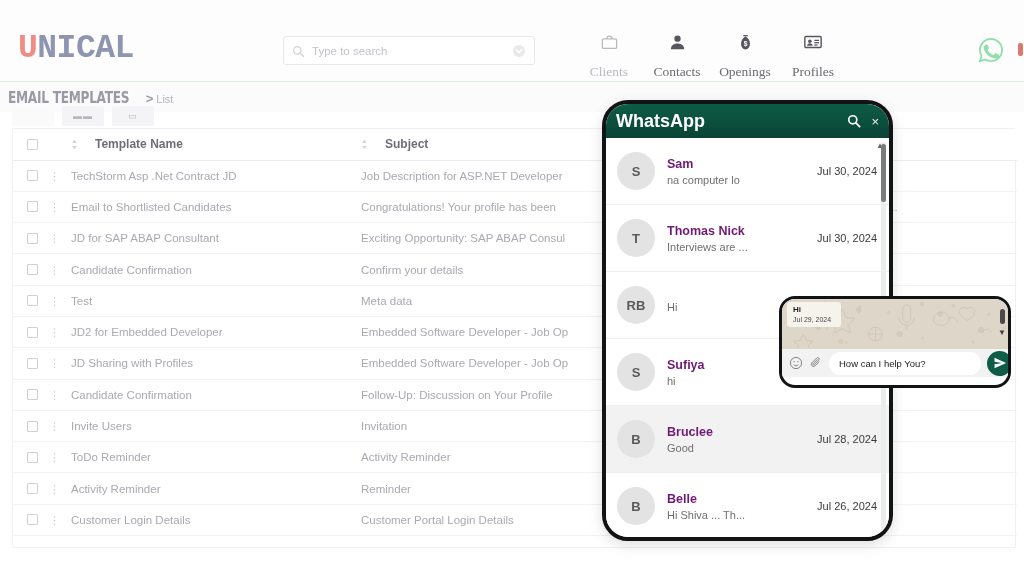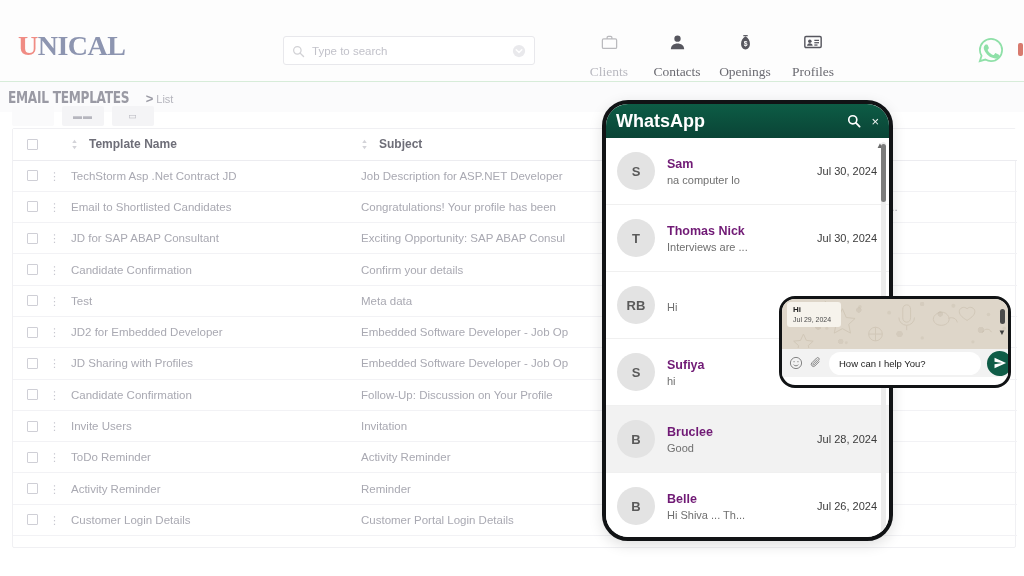--- a/index.html
+++ b/index.html
@@ -13,22 +13,22 @@
 
   
   .topbar {
     position: absolute; top: 0; left: 0; width: 1024px; height: 82px;
     background: #fdfdfd;
     border-bottom: 1px solid #d7ecd9;
     display: flex; align-items: center;
   }
   .logo {
     position: absolute; left: 18px; top: 30px;
-    font-family: Liberation Serif, serif;
-    font-size: 28px; font-weight: 700; letter-spacing: -0.5px;
+    font-family: Liberation Mono, monospace;
+    font-size: 33px; font-weight: 700; letter-spacing: -0.5px;
   }
   .logo .u { color: #f08c84; }
   .logo .rest { color: #8d95b0; }
 
   .searchwrap {
     position: absolute; left: 283px; top: 36px;
     width: 252px; height: 29px;
     border: 1px solid #e8e8ec; border-radius: 3px;
     background: #fff; display: flex; align-items: center; padding: 0 8px;
   }
@@ -95,21 +95,21 @@
   thead th {
     height: 31px; font-size: 12px; color: #6e6e78; font-weight: 600;
     text-align: left; border-bottom: 1px solid #ececf0; padding: 0;
     background: #fff;
   }
   .col-chk  { width: 36px; }
   .col-dots { width: 22px; }
   .col-name { width: 290px; }
   .col-sub  { width: 430px; }
   .col-extra{ width: 226px; }
-  th .hcell { display: flex; align-items: center; gap: 11px; }
+  th .hcell { display: flex; align-items: center; gap: 17px; }
   .sorticon { width: 7px; height: 11px; opacity: .5; }
   tbody td {
     height: 31.3px; font-size: 11.5px; color: #a9a9b2; padding: 0;
     border-bottom: 1px solid #f2f2f5;
   }
   .chkbox {
     width: 11px; height: 11px; border: 1px solid #cfcfd6; border-radius: 1px;
     background: #fff; margin-left: 14px; cursor: pointer;
   }
   .dots { color: #c6c6cf; font-size: 11px; letter-spacing: 0; line-height: 1; cursor: pointer; user-select: none; }

